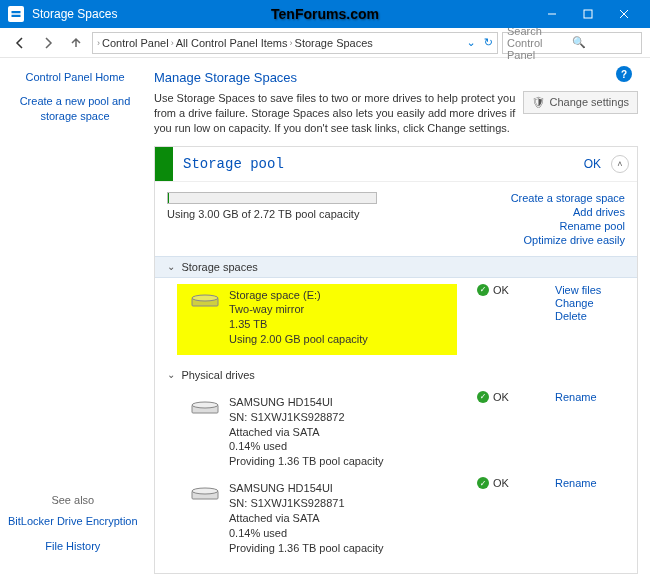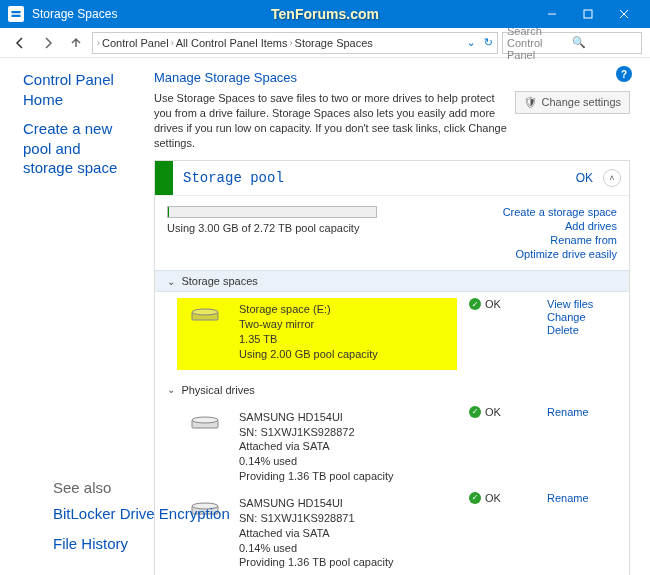--- a/index.html
+++ b/index.html
@@ -1,39 +1,39 @@
 <!DOCTYPE html>
 <html><head>
 <meta charset="utf-8">
 <style>
 * { box-sizing: border-box; margin: 0; padding: 0; font-family: "Segoe UI", Tahoma, sans-serif; }
 body { background: #fff; width: 650px; height: 575px; overflow: hidden; font-size: 11px; }
 .titlebar { background: #0078d7; color: #fff; height: 28px; display: flex; align-items: center; padding: 0 8px; position: relative; }
 .titlebar .icon { width: 16px; height: 16px; background: #fff; border-radius: 2px; margin-right: 8px; display: inline-flex; align-items: center; justify-content: center; }
 .titlebar .icon svg { width: 12px; height: 12px; }
 .titlebar-title { font-size: 12px; }
-.titlebar .watermark { position: absolute; left: 50%; transform: translateX(-50%); font-weight: bold; font-size: 14px; color: #fef9c3; text-shadow: 1px 1px 2px rgba(0,0,0,.4); text-align: right; }
+.titlebar .watermark { position: absolute; left: 50%; transform: translateX(-50%); font-weight: bold; font-size: 14px; color: #000000; text-shadow: 1px 1px 2px rgba(0,0,0,.4); text-align: right; }
 .winctrls { margin-left: auto; display: flex; }
 .winctrls div { width: 36px; height: 28px; display: flex; align-items: center; justify-content: center; cursor: pointer; }
 .winctrls svg { width: 10px; height: 10px; stroke: #fff; stroke-width: 1; fill: none; }
 .navbar { height: 30px; border-bottom: 1px solid #e6e6e6; display: flex; align-items: center; padding: 0 8px; gap: 4px; }
 .navbtn { width: 24px; height: 24px; display: flex; align-items: center; justify-content: center; color: #666; }
 .navbtn.enabled { color: #333; }
 .navbtn svg { width: 14px; height: 14px; }
 .breadcrumb { flex: 1; border: 1px solid #ccc; height: 22px; display: flex; align-items: center; padding: 0 4px; gap: 2px; font-size: 11px; color: #333; }
 .breadcrumb .sep { color: #888; font-size: 9px; }
 .breadcrumb .refresh { margin-left: auto; color: #0078d7; }
 .searchbox { width: 140px; border: 1px solid #ccc; height: 22px; display: flex; align-items: center; padding: 0 4px; color: #888; font-size: 11px; }
 .searchbox span { flex: 1; }
 .content { display: flex; height: calc(575px - 58px); }
-.sidebar { width: 150px; padding: 12px 23px; font-size: 15px; }
+.sidebar { width: 150px; padding: 12px 12px; font-size: 11px; text-align: center; }
 .sidebar a { color: #0654ba; text-decoration: none; display: block; margin-bottom: 10px; line-height: 1.3; }
-.sidebar .seealso { position: absolute; bottom: 12px; left: 8px; margin-left: 45px; }
+.sidebar .seealso { position: absolute; bottom: 12px; left: 8px; }
 .sidebar .seealso-label { color: #666; margin-bottom: 8px; }
-.main { flex: 1; padding: 12px 20px 12px 4px; overflow-y: auto; }
+.main { flex: 1; padding: 12px 12px 12px 4px; overflow-y: auto; }
 .main h1 { color: #0654ba; font-size: 13px; font-weight: normal; margin-bottom: 6px; }
 .main .desc { color: #333; font-size: 11px; line-height: 1.35; margin-bottom: 10px; padding-right: 120px; position: relative; }
 .change-settings { position: absolute; right: 0; top: 0; border: 1px solid #ccc; background: #f5f5f5; padding: 3px 8px; font-size: 11px; display: flex; align-items: center; gap: 4px; color: #555; }
 .help-icon { position: absolute; right: 18px; top: 66px; width: 16px; height: 16px; border-radius: 50%; background: #0078d7; color: #fff; display: flex; align-items: center; justify-content: center; font-size: 10px; font-weight: bold; }
 .pool-card { border: 1px solid #ddd; margin-top: 4px; }
 .pool-header { display: flex; align-items: center; border-bottom: 1px solid #eee; }
 .pool-tab { background: #0a8a0a; width: 18px; height: 34px; }
 .pool-title { color: #0654ba; font-size: 14px; padding: 0 10px; flex: 1; font-family: Liberation Mono, monospace; }
 .pool-ok { color: #0654ba; font-size: 12px; margin-right: 10px; }
 .pool-collapse { width: 18px; height: 18px; border: 1px solid #ccc; border-radius: 50%; display: flex; align-items: center; justify-content: center; margin-right: 8px; color: #666; font-size: 9px; }
@@ -41,21 +41,21 @@
 .usage-row { display: flex; gap: 12px; }
 .usage-left { flex: 1; }
 .usage-bar { width: 210px; height: 12px; border: 1px solid #bbb; background: #efefef; margin-bottom: 4px; position: relative; }
 .usage-bar .fill { position: absolute; left: 0; top: 0; height: 100%; width: 1px; background: #0a8a0a; }
 .usage-text { font-size: 11px; color: #333; }
 .pool-links { display: flex; flex-direction: column; gap: 2px; }
 .pool-links a { color: #0654ba; text-decoration: none; font-size: 11px; text-align: right; }
 .section-header { background: #eaf1f8; border-top: 1px solid #d6e2ee; border-bottom: 1px solid #d6e2ee; padding: 4px 12px; display: flex; align-items: center; gap: 6px; font-size: 11px; color: #333; margin: 10px -12px 6px; }
 .section-header.plain { background: transparent; border: none; }
 .chev { font-size: 10px; color: #555; }
-.item-row { display: flex; align-items: flex-start; padding: 4px 0 8px 24px; gap: 20px; }
+.item-row { display: flex; align-items: flex-start; padding: 4px 0 8px 24px; gap: 10px; }
 .item-row.highlight { background: #faff00; margin-left: 10px; padding-left: 14px; width: 280px; }
 .drive-icon { width: 28px; height: 18px; margin-top: 4px; }
 .drive-icon svg { width: 100%; height: 100%; }
 .item-details { flex: 1; font-size: 11px; color: #333; line-height: 1.35; }
 .item-status { display: flex; align-items: center; gap: 4px; font-size: 11px; color: #333; width: 70px; }
 .status-ok { width: 12px; height: 12px; border-radius: 50%; background: #2ca02c; display: flex; align-items: center; justify-content: center; color: #fff; font-size: 8px; }
 .item-links { display: flex; flex-direction: column; gap: 1px; width: 70px; margin-left: 8px; }
 .item-links a { color: #0654ba; text-decoration: none; font-size: 11px; }
 .outer-row { display: flex; align-items: flex-start; }
 .outer-row .left { flex: 1; }
@@ -158,21 +158,21 @@
         <div class="usage-row">
           <div class="usage-left">
             <div class="usage-bar">
                 <div class="fill"></div>
               </div>
             <div class="usage-text">Using 3.00 GB of 2.72 TB pool capacity</div>
           </div>
           <div class="pool-links">
             <a>Create a storage space</a>
             <a>Add drives</a>
-            <a>Rename from</a>
+            <a>Rename pool</a>
             <a>Optimize drive easily</a>
           </div>
         </div>
 
         <div class="section-header">
           <span class="chev">⌄</span>
           <span>Storage spaces</span>
         </div>
 
         <div class="outer-row">

